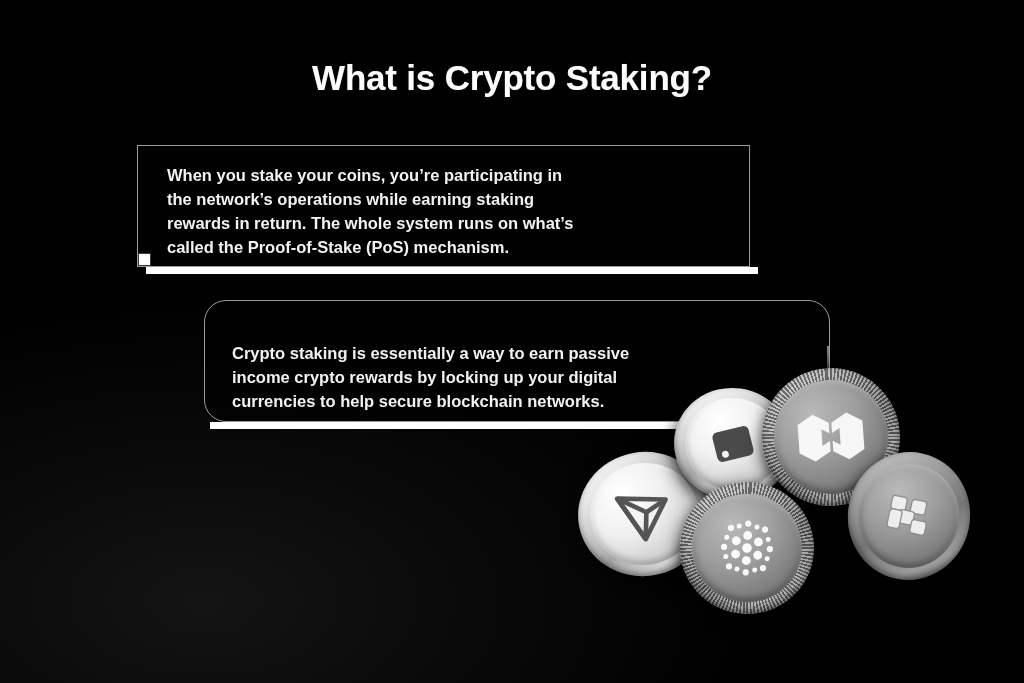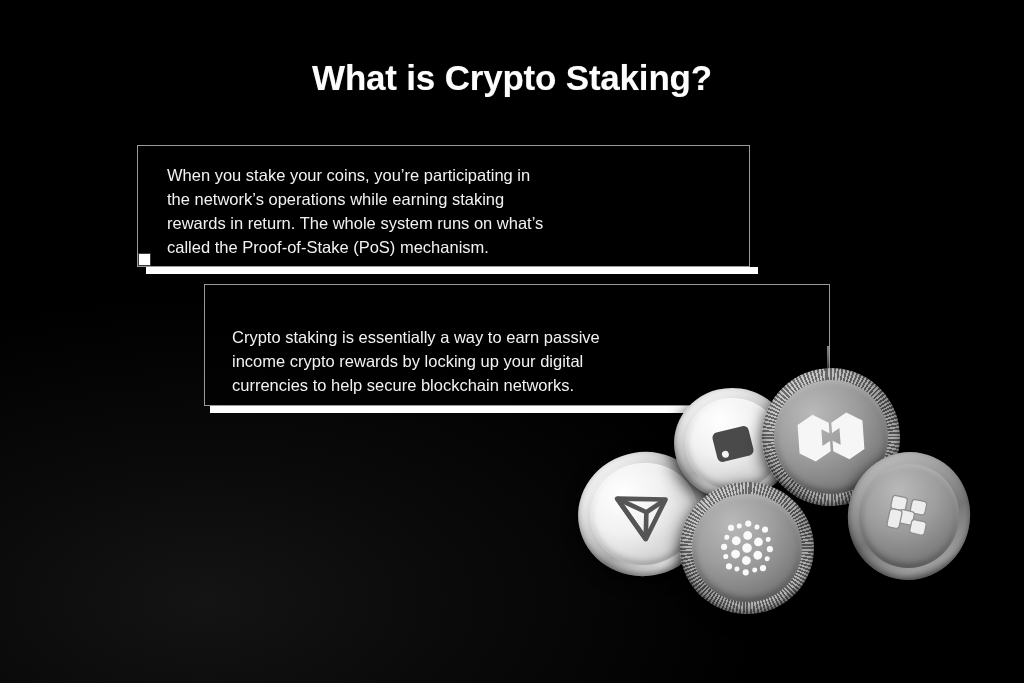--- a/index.html
+++ b/index.html
@@ -43,21 +43,21 @@
   }
 
   
   .card {
     position:absolute;
     border:1px solid #9a9a9a;
     background:rgba(0,0,0,0.55);
   }
   .card .body {
     font-size:16.5px;
-    font-weight:normal;
+    font-weight:bold;
     line-height:24px;
     color:#f2f2f2;
     white-space:pre-line;
   }
   
   .card .bar {
     position:absolute;
     height:7px;
     background:#ffffff;
   }
@@ -79,22 +79,22 @@
   }
   #card-one .bar {
     left:8px; top:121px; width:612px;
   }
   #card-one .notch {
     left:0px; top:107px;
   }
 
   
   #card-two {
-    left:204px; top:284px;
-    width:626px; height:122px;
+    left:204px; top:300px;
+    width:626px; height:122px;border-radius:22px;
   }
   #card-two .body {
     padding:40px 0 0 27px;
   }
   #card-two .bar {
     left:5px; top:121px; width:500px;
   }
 
   
   #coins {

